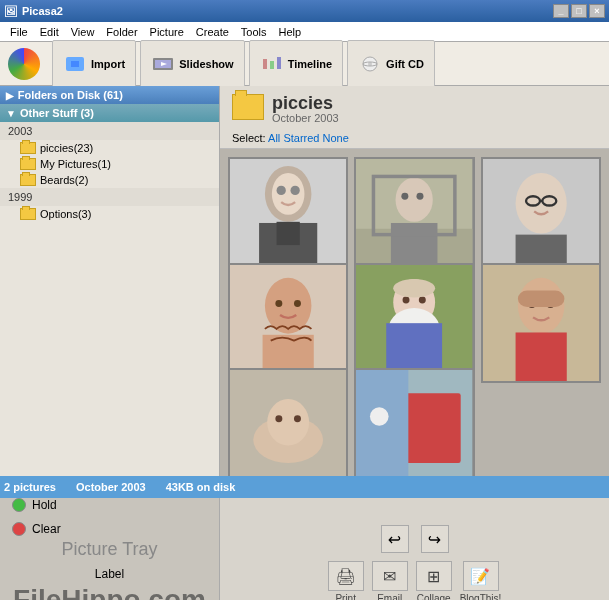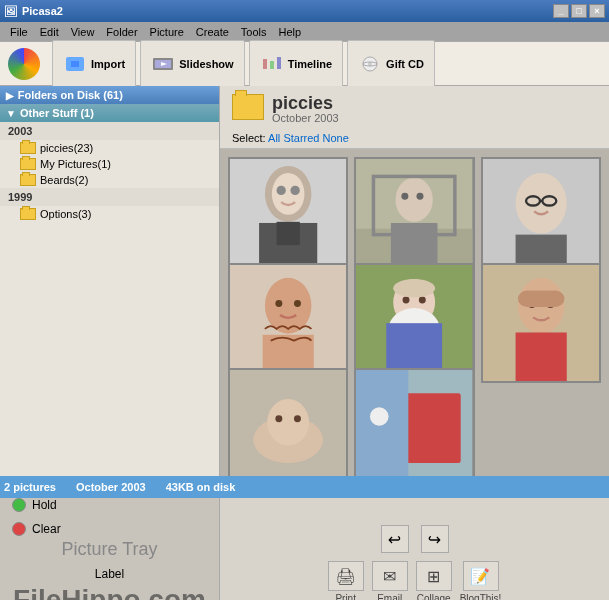--- a/index.html
+++ b/index.html
@@ -18,21 +18,21 @@
     }
     .title-bar-text { flex: 1; }
     .title-bar-controls { display: flex; gap: 2px; }
     .title-btn {
       width: 16px; height: 14px; background: #c0c0c0; border: 1px solid #888;
       font-size: 9px; cursor: pointer; display: flex; align-items: center; justify-content: center;
     }
 
     
     .menu-bar {
-      background: #a3a3a3;
+      background: #ffffff;
       height: 20px;
       display: flex;
       align-items: center;
       padding: 0 4px;
       border-bottom: 1px solid #aaa;
       font-size: 11px;
     }
     .menu-item { padding: 2px 6px; cursor: pointer; }
 
     
@@ -71,21 +71,21 @@
       background: linear-gradient(to bottom, #6a9fd8, #4a7fbb);
       color: white;
       padding: 3px 6px;
       font-size: 11px;
       font-weight: bold;
       display: flex;
       align-items: center;
       cursor: pointer;
     }
     .section-arrow { margin-right: 4px; font-size: 10px; }
-    .year-label { padding: 3px 8px; font-weight: bold; font-size: 11px; color: #333; background: #e0dcd4; }
+    .year-label { padding: 3px 8px; font-weight: normal; font-size: 11px; color: #333; background: #e0dcd4; }
     .folder-item {
       display: flex; align-items: center;
       padding: 2px 4px 2px 20px;
       cursor: pointer; font-size: 11px;
     }
     .folder-icon { 
       width: 16px; height: 12px; 
       background: #f4c842; 
       border: 1px solid #c8a020;
       margin-right: 4px;
@@ -331,21 +331,21 @@
 
 <div class="main-area">
 
   <div class="sidebar">
     <div class="folder-section-header">
       <span class="section-arrow">▶</span>
       <span>Folders on Disk (61)</span>
     </div>
     <div class="folder-section-header" style="background:linear-gradient(to bottom,#7ab,#59a);">
       <span class="section-arrow">▼</span>
-      <span>Other Stuff (1)</span>
+      <span>Other Stuff (3)</span>
     </div>
 
     <div class="year-label">2003</div>
     <div class="folder-item">
       <div class="folder-icon"></div>
       <span>piccies </span>
         <span>(23)</span>
     </div>
     <div class="folder-item">
       <div class="folder-icon"></div>

